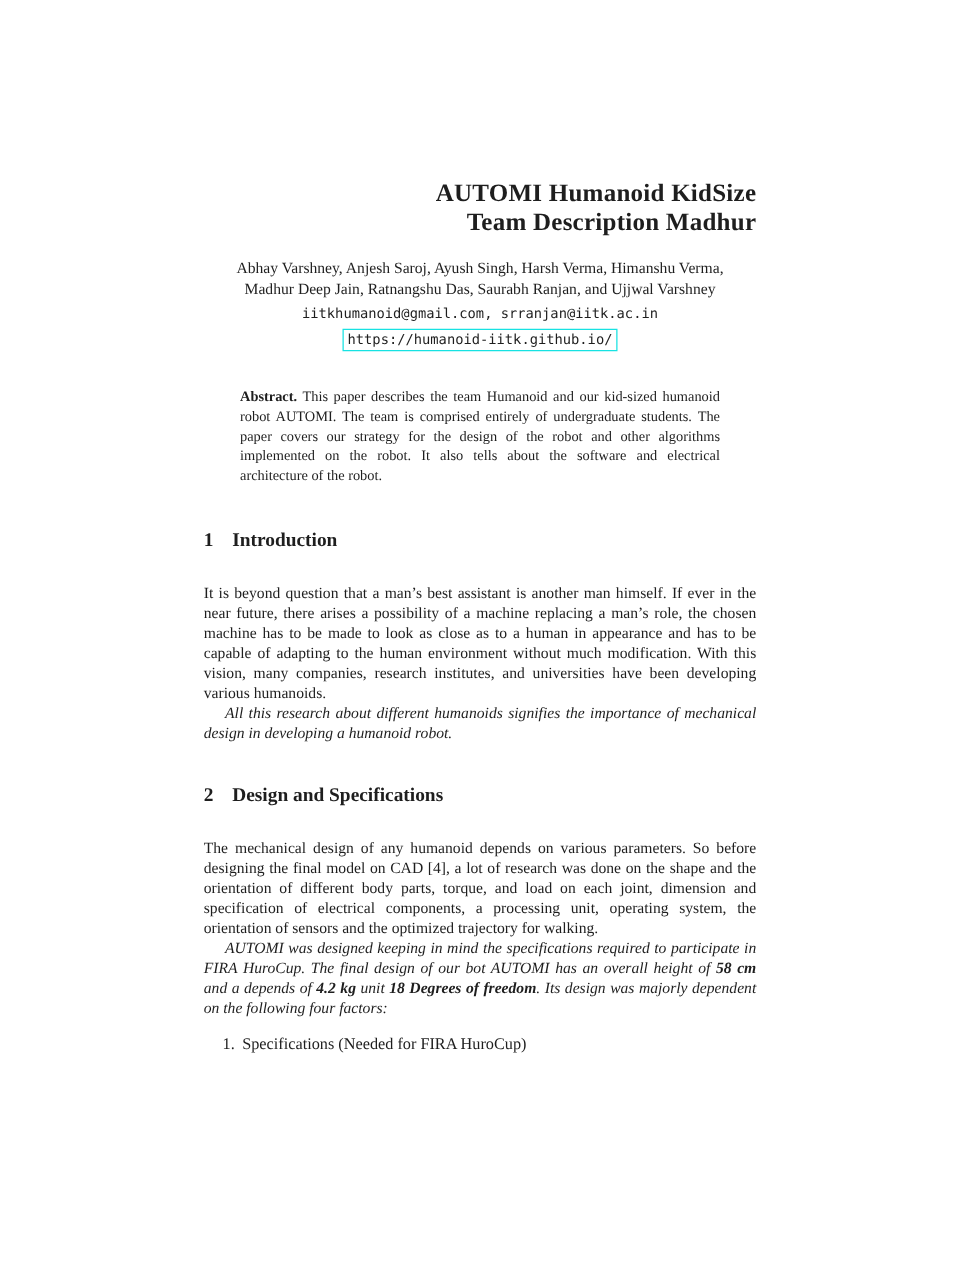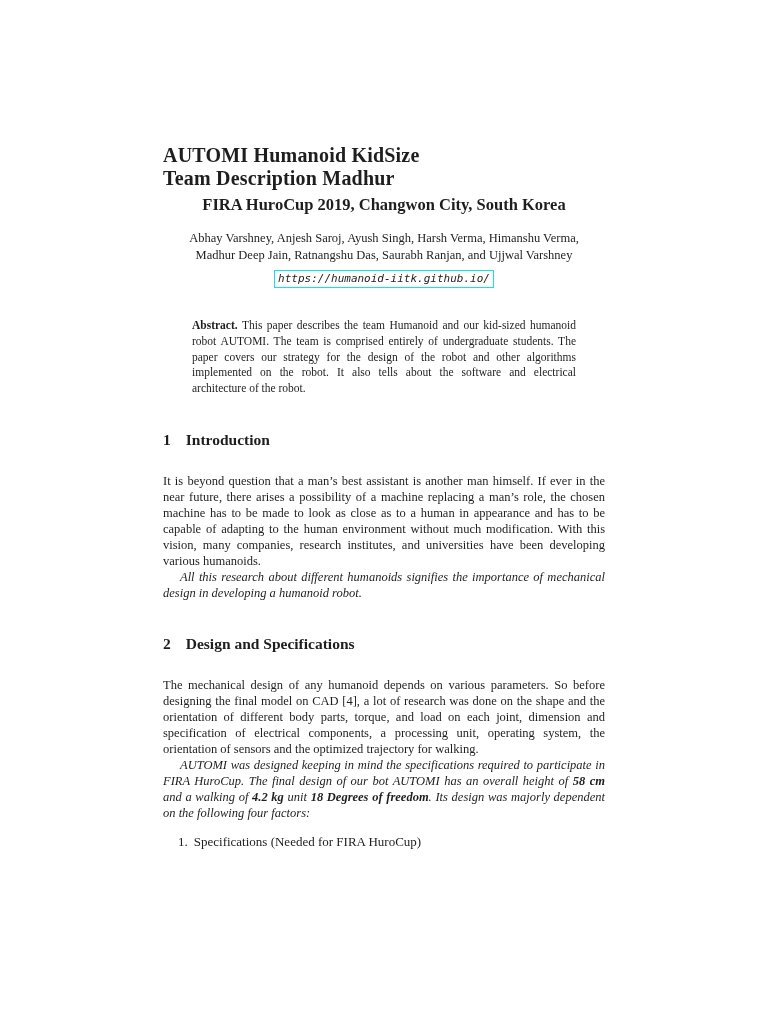--- a/index.html
+++ b/index.html
@@ -13,21 +13,21 @@
     overflow: hidden;
     font-family: "Liberation Serif", serif;
     color: #1e1e1e;
   }
   .content {
     width: 442px;
     margin: 0 auto;
     padding-top: 144px;
   }
   .title {
-    text-align: left;
+    text-align: right;
     font-weight: bold;
     font-size: 20px;
     line-height: 23px;
     letter-spacing: 0.2px;
   }
   .conference {
     text-align: center;
     font-weight: bold;
     font-size: 16.5px;
     line-height: 19px;
@@ -45,21 +45,21 @@
     font-size: 12px;
     line-height: 15.5px;
   }
   .emails {
     margin-top: 3px;
     text-align: center;
     font-family: "DejaVu Sans Mono", monospace;
     font-size: 11px;
     line-height: 15px;
   }
-  .url-row { text-align: center; margin-top: 4px; font-style: italic; }
+  .url-row { text-align: center; margin-top: 4px; }
   .url-box {
     display: inline-block;
     font-family: "DejaVu Sans Mono", monospace;
     font-size: 11px;
     line-height: 14px;
     padding: 1px 3px;
     border: 1.5px solid #17e2e2;
     color: #1e1e1e;
     text-decoration: none;
   }
@@ -97,28 +97,28 @@
 <body>
 
 <div class="page">
   <div class="content">
 
     <div class="title">
       <div>AUTOMI Humanoid KidSize</div>
       <div>Team Description Madhur</div>
     </div>
 
-    <div class="conference">FIRA HuroCup 2019, Changwon City, South Korea</div>
 
     <div class="authors">
       <div>Abhay Varshney, Anjesh Saroj, Ayush Singh, Harsh Verma, Himanshu Verma,</div>
       <div>Madhur Deep Jain, Ratnangshu Das, Saurabh Ranjan, and Ujjwal Varshney</div>
     </div>
 
 
+    <div class="emails">iitkhumanoid@gmail.com, srranjan@iitk.ac.in</div>
 
     <div class="url-row">
       <a class="url-box" href="#">https://humanoid-iitk.github.io/</a>
     </div>
 
     <div class="abstract">
       <b>Abstract.</b>
       <span>This paper describes the team Humanoid and our kid-sized humanoid robot AUTOMI. The team is comprised entirely of undergraduate students. The paper covers our strategy for the design of the robot and other algorithms implemented on the robot. It also tells about the software and electrical architecture of the robot.</span>
     </div>
 
@@ -129,21 +129,21 @@
     <div class="body-par">It is beyond question that a man’s best assistant is another man himself. If ever in the near future, there arises a possibility of a machine replacing a man’s role, the chosen machine has to be made to look as close as to a human in appearance and has to be capable of adapting to the human environment without much modification. With this vision, many companies, research institutes, and universities have been developing various humanoids.</div>
     <div class="body-par cont">All this research about different humanoids signifies the importance of mechanical design in developing a humanoid robot.</div>
 
     <div class="section-heading">
       <span class="sec-num">2</span><span>Design and Specifications</span>
     </div>
 
     <div class="body-par">The mechanical design of any humanoid depends on various parameters. So before designing the final model on CAD [4], a lot of research was done on the shape and the orientation of different body parts, torque, and load on each joint, dimension and specification of electrical components, a processing unit, operating system, the orientation of sensors and the optimized trajectory for walking.</div>
 
     <div class="body-par cont">
-      <span>AUTOMI was designed keeping in mind the specifications required to participate in FIRA HuroCup. The final design of our bot AUTOMI has an overall height of </span><b>58 cm</b><span> and a walking of </span><b>4.2 kg</b><span> unit </span><b>18 Degrees of freedom</b><span>. Its design was majorly dependent on the following four factors:</span>
+      <span>AUTOMI was designed keeping in mind the specifications required to participate in FIRA HuroCup. The final design of our bot AUTOMI has an overall height of </span><b>58 cm</b><span> and a depends of </span><b>4.2 kg</b><span> unit </span><b>18 Degrees of freedom</b><span>. Its design was majorly dependent on the following four factors:</span>
     </div>
 
     <div class="list-item">
       <span class="li-num">1.</span><span>Specifications (Needed for FIRA HuroCup)</span>
     </div>
 
   </div>
 </div>
 
 </body></html>

